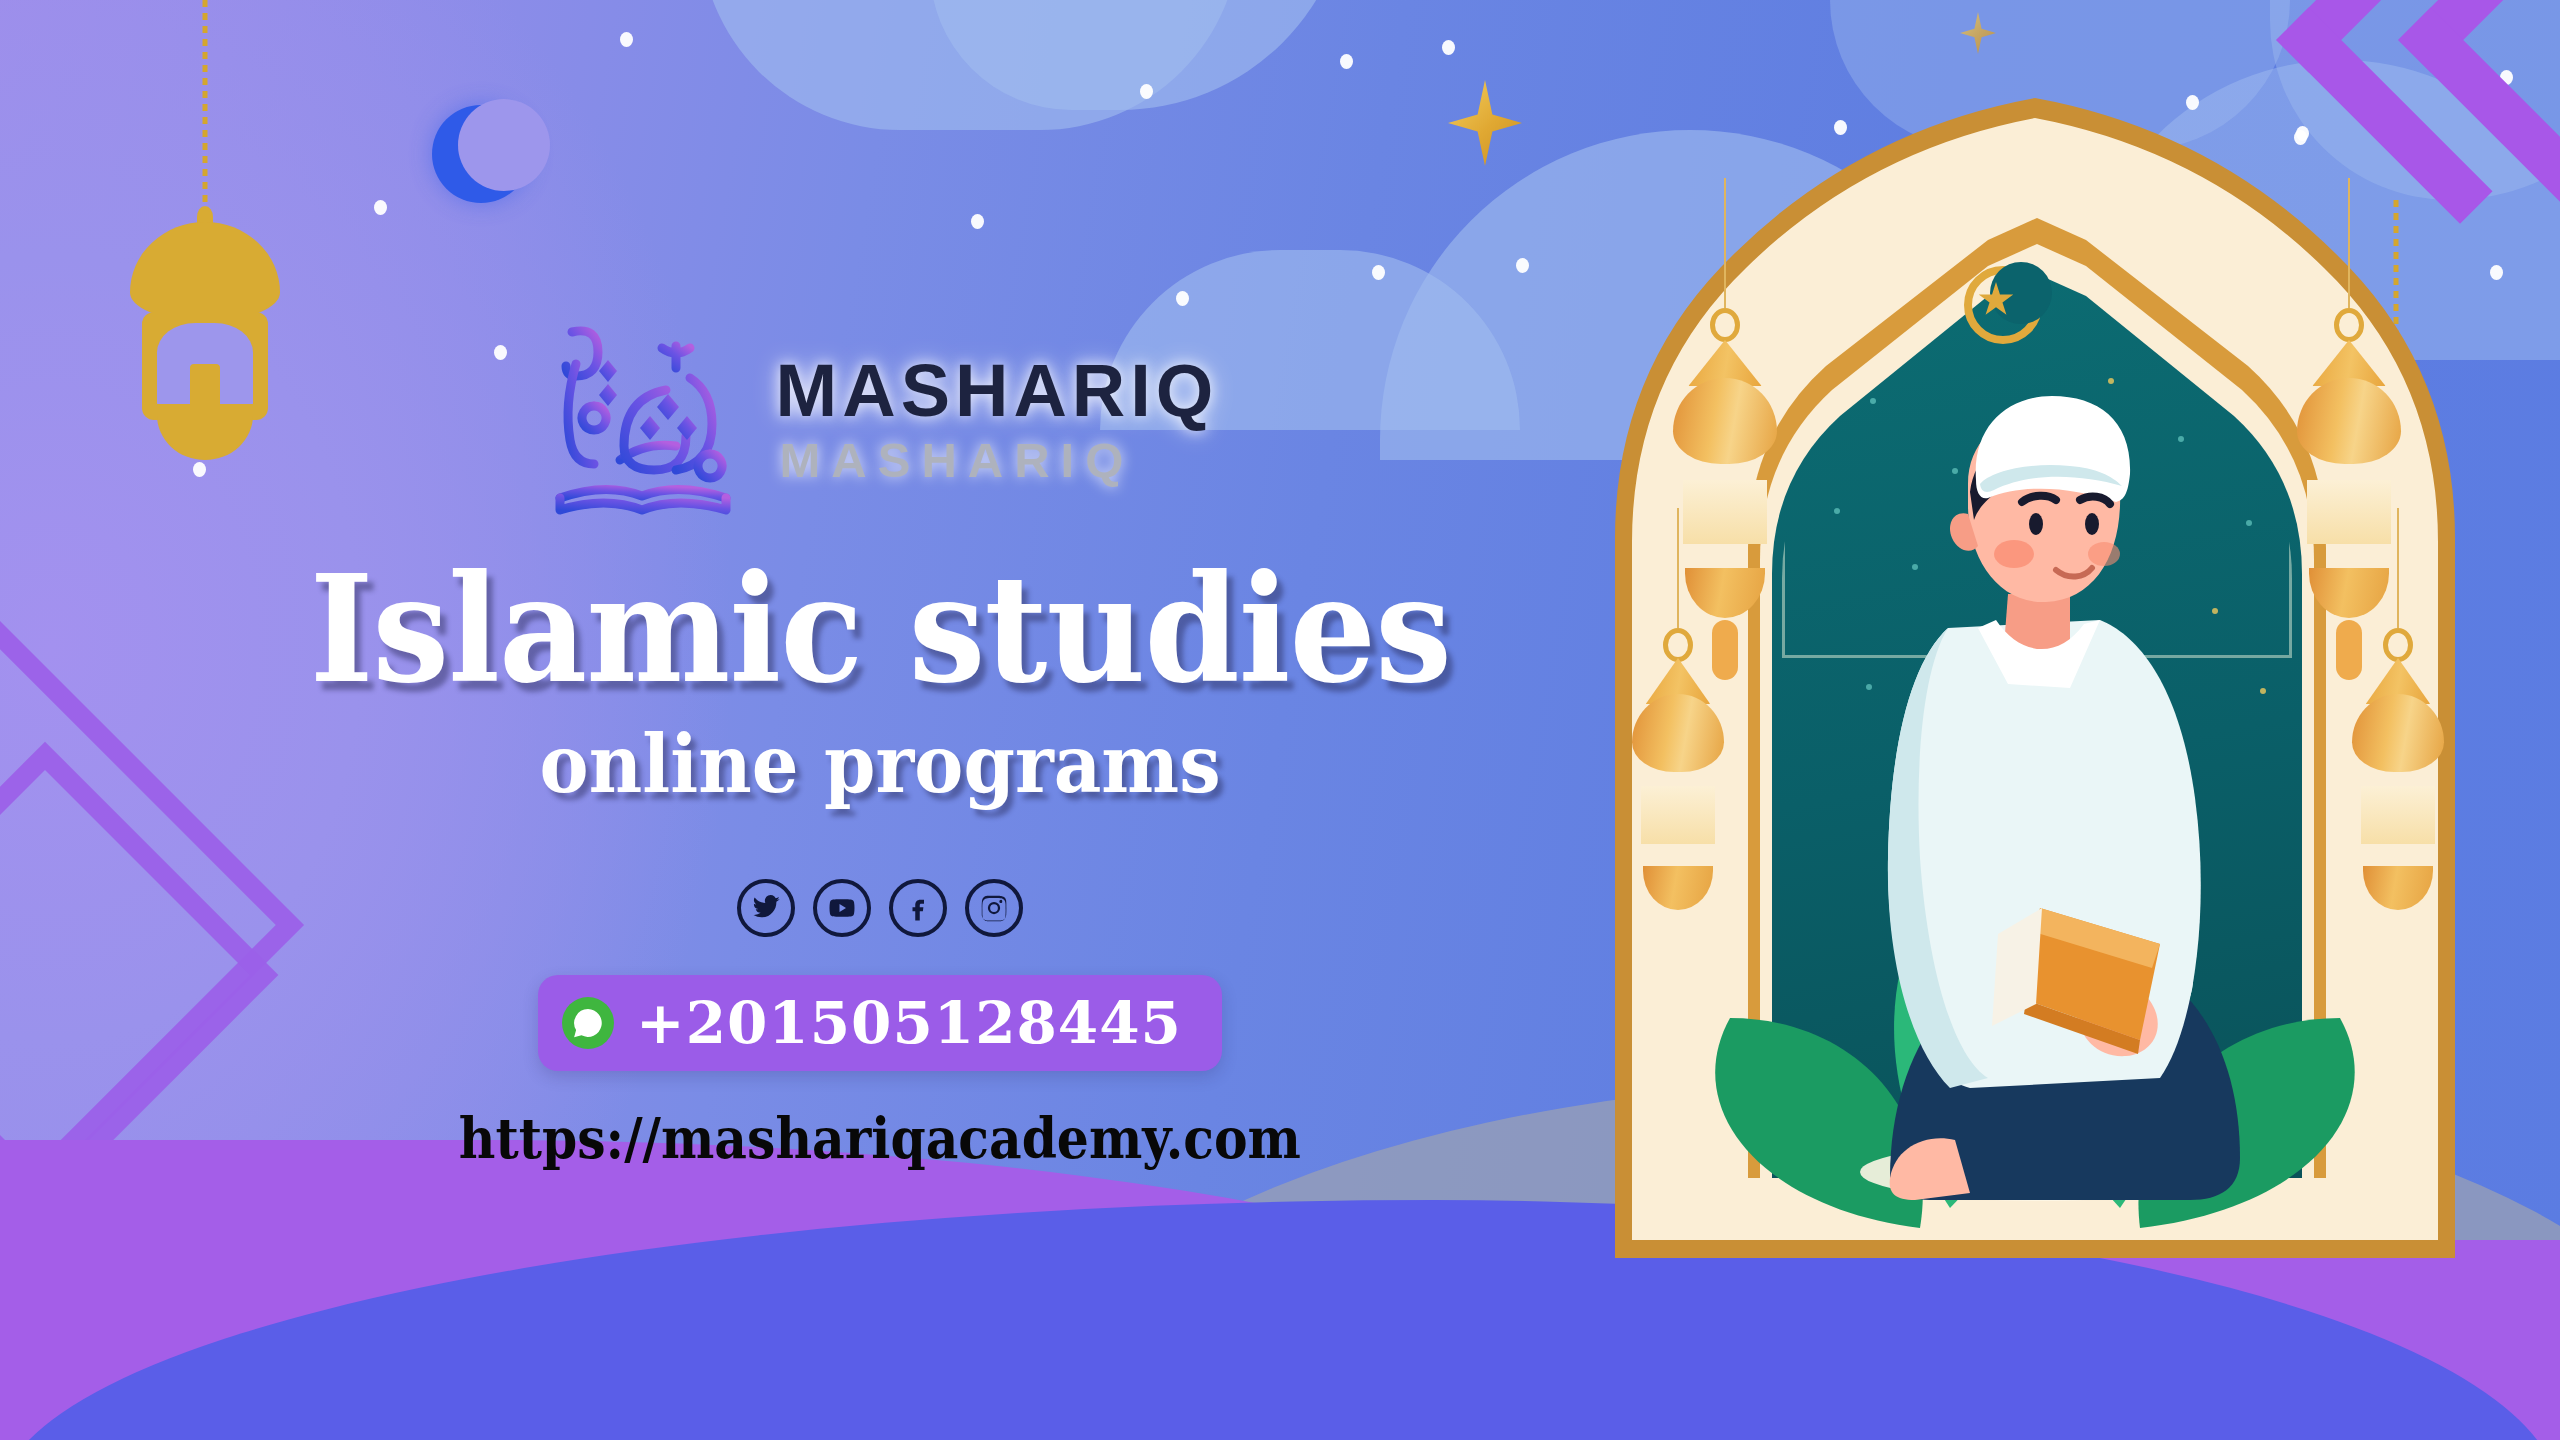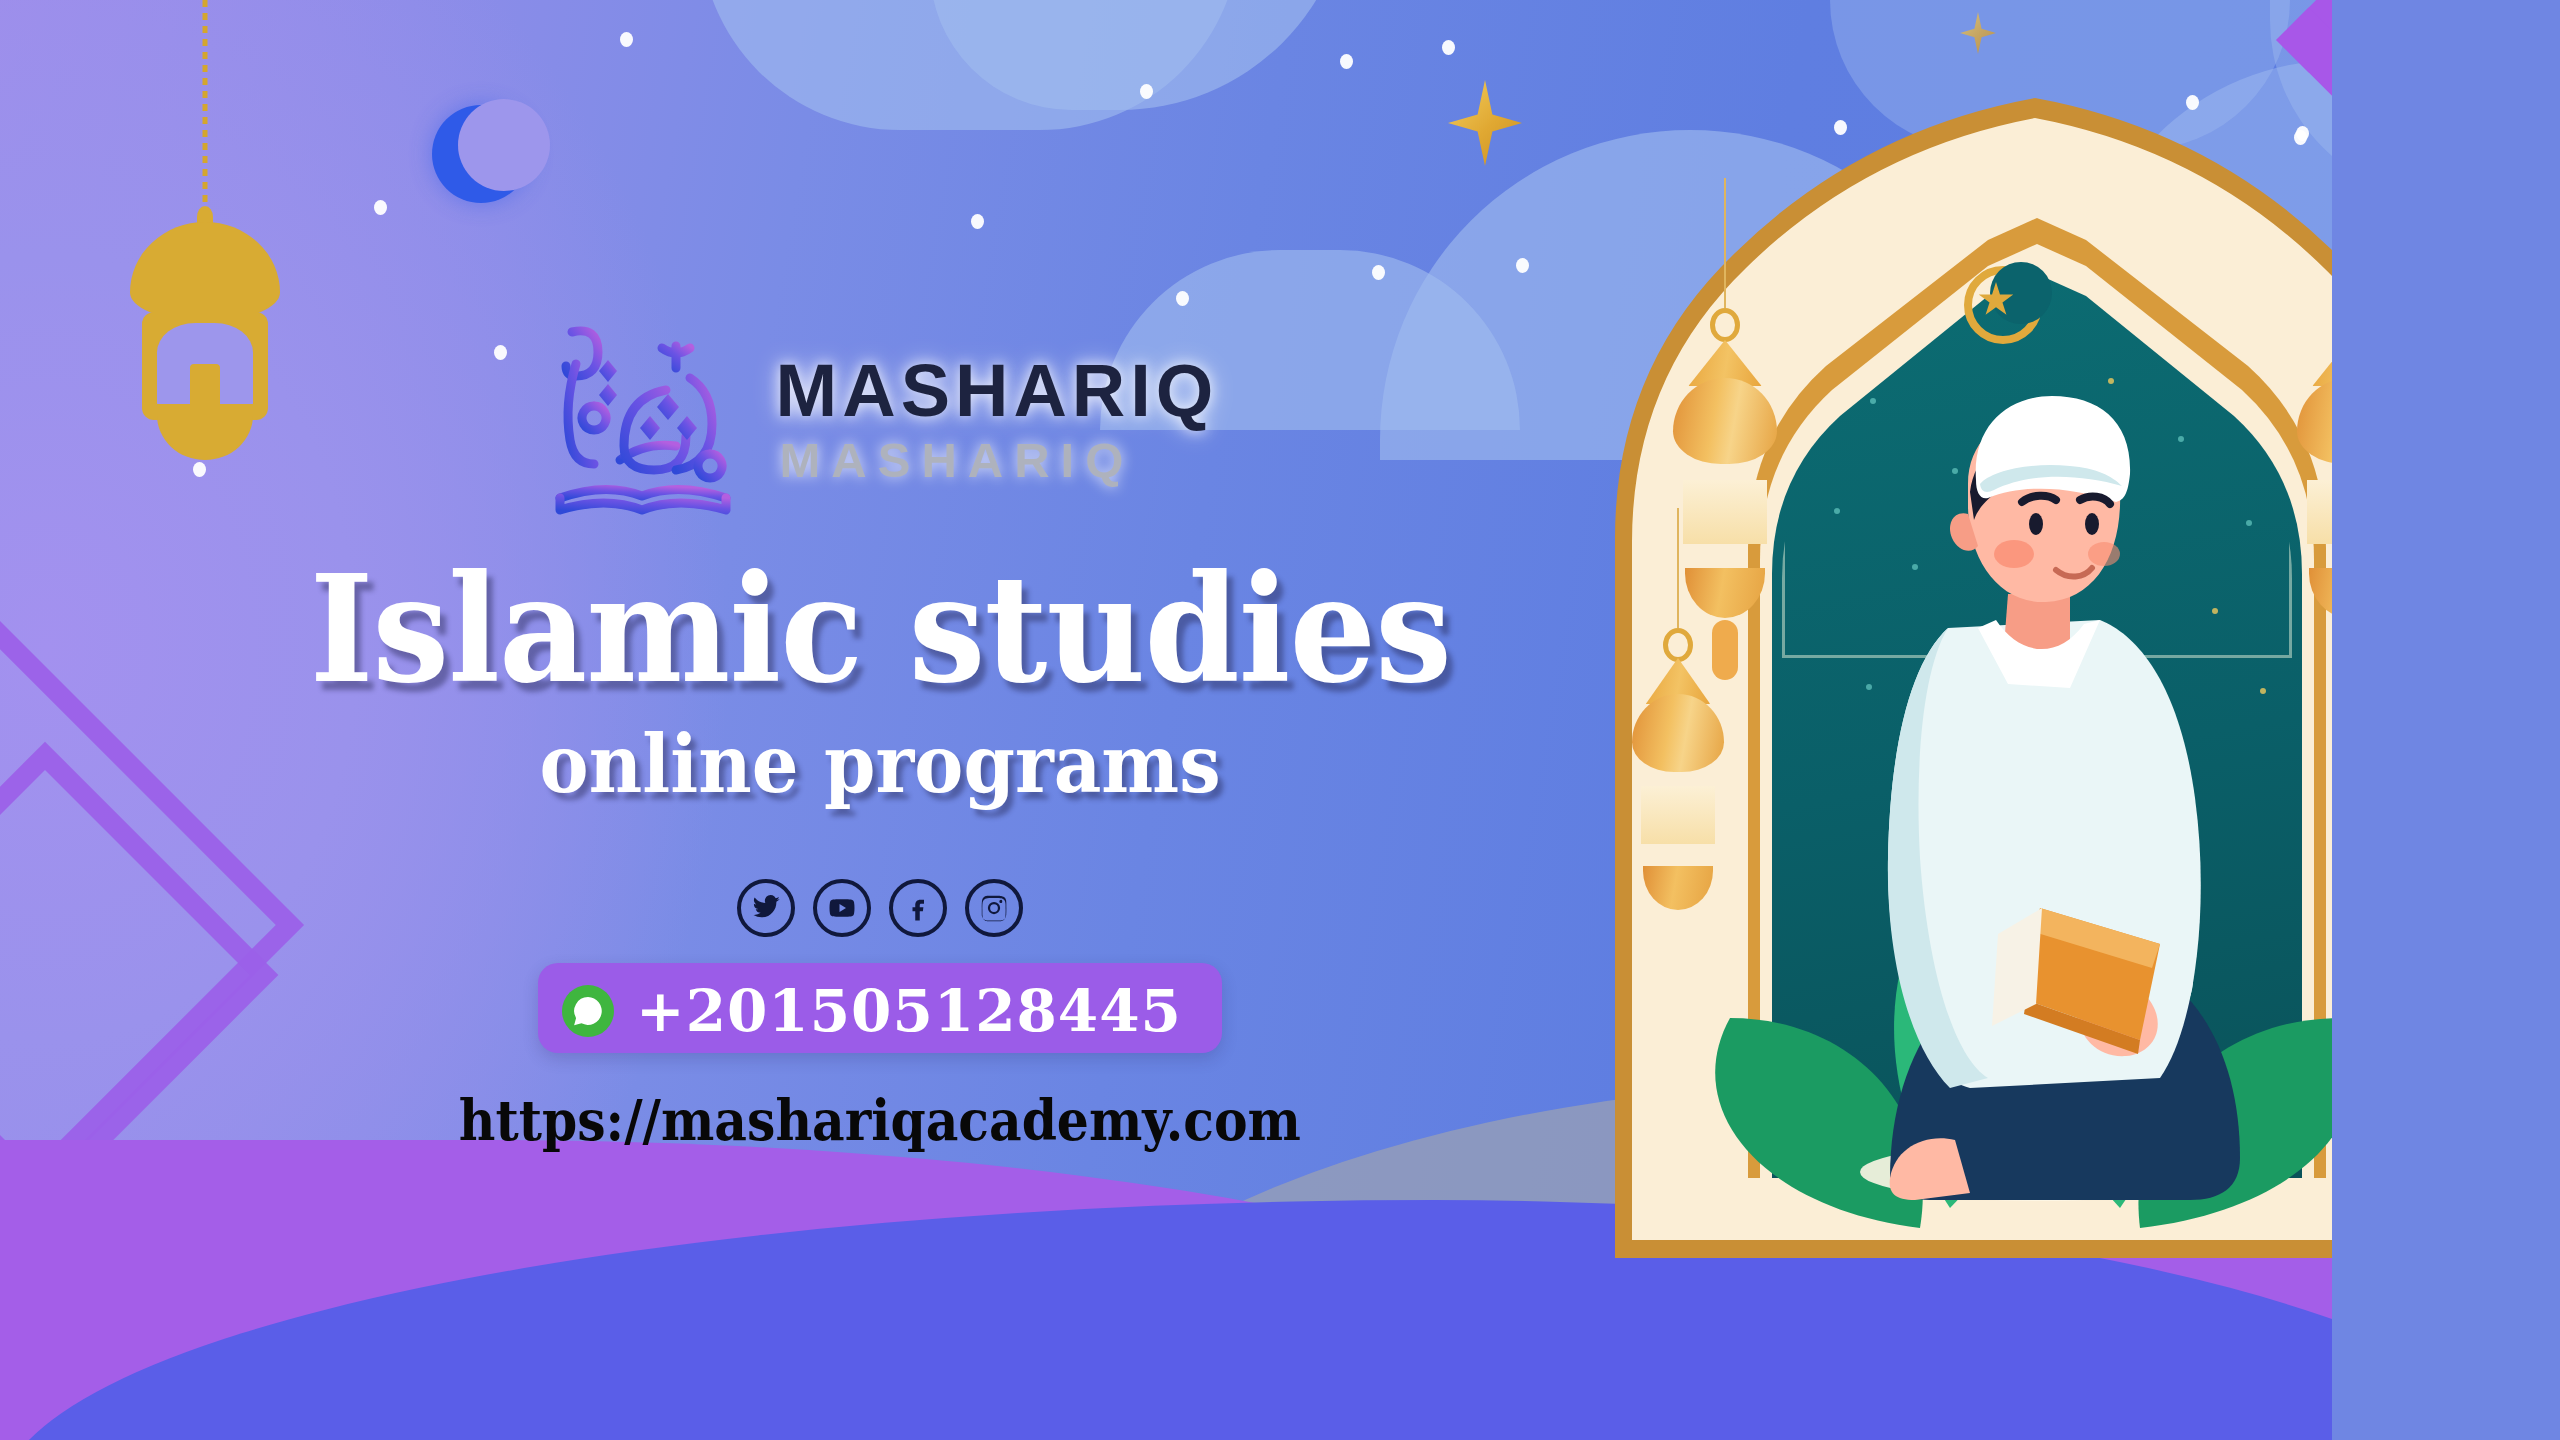--- a/index.html
+++ b/index.html
@@ -4,21 +4,21 @@
 <style>
   * { margin:0; padding:0; box-sizing:border-box; }
   html,body { width:2560px; height:1440px; overflow:hidden; }
   body {
     font-family:"Liberation Sans", sans-serif;
     background:#6f86e3;
   }
 
   #banner {
     position:relative;
-    width:2332px; height:1440px;
+    width:2560px; height:1440px;
     overflow:hidden;
   }
 
   
   .bg-base {
     position:absolute; inset:0;
     background:
       radial-gradient(ellipse 1100px 1400px at 2% 45%, #a391ef 0%, #9a92ec 28%, rgba(140,150,232,0) 62%),
       linear-gradient(100deg,#a08ceb 0%, #8d8ce9 16%, #7a8ce6 32%, #6a85e3 50%, #5f7ee1 70%, #5b7ce2 100%);
   }
@@ -194,25 +194,25 @@
 
   .socials { display:flex; gap:18px; margin-top:68px; }
   .soc {
     width:58px; height:58px; border-radius:50%;
     border:4px solid #10183c;
     display:flex; align-items:center; justify-content:center;
   }
   .soc svg { width:30px; height:30px; fill:#10183c; }
 
   .phone-pill {
-    margin-top:26px;
+    margin-top:38px;
     display:flex; align-items:center; gap:22px;
     background:#9b5ce8;
     border-radius:20px;
-    padding:14px 40px 8px 24px;
+    padding:14px 40px 14px 24px;
     box-shadow:0 6px 16px rgba(40,30,90,.18);
   }
   .wa-icon {
     width:52px; height:52px; border-radius:50%;
     background:#3fb63f; display:flex; align-items:center; justify-content:center;
     flex:none;
   }
   .wa-icon svg { width:34px; height:34px; fill:#ffffff; }
   .phone-num {
     font-family:"DejaVu Serif", serif;

